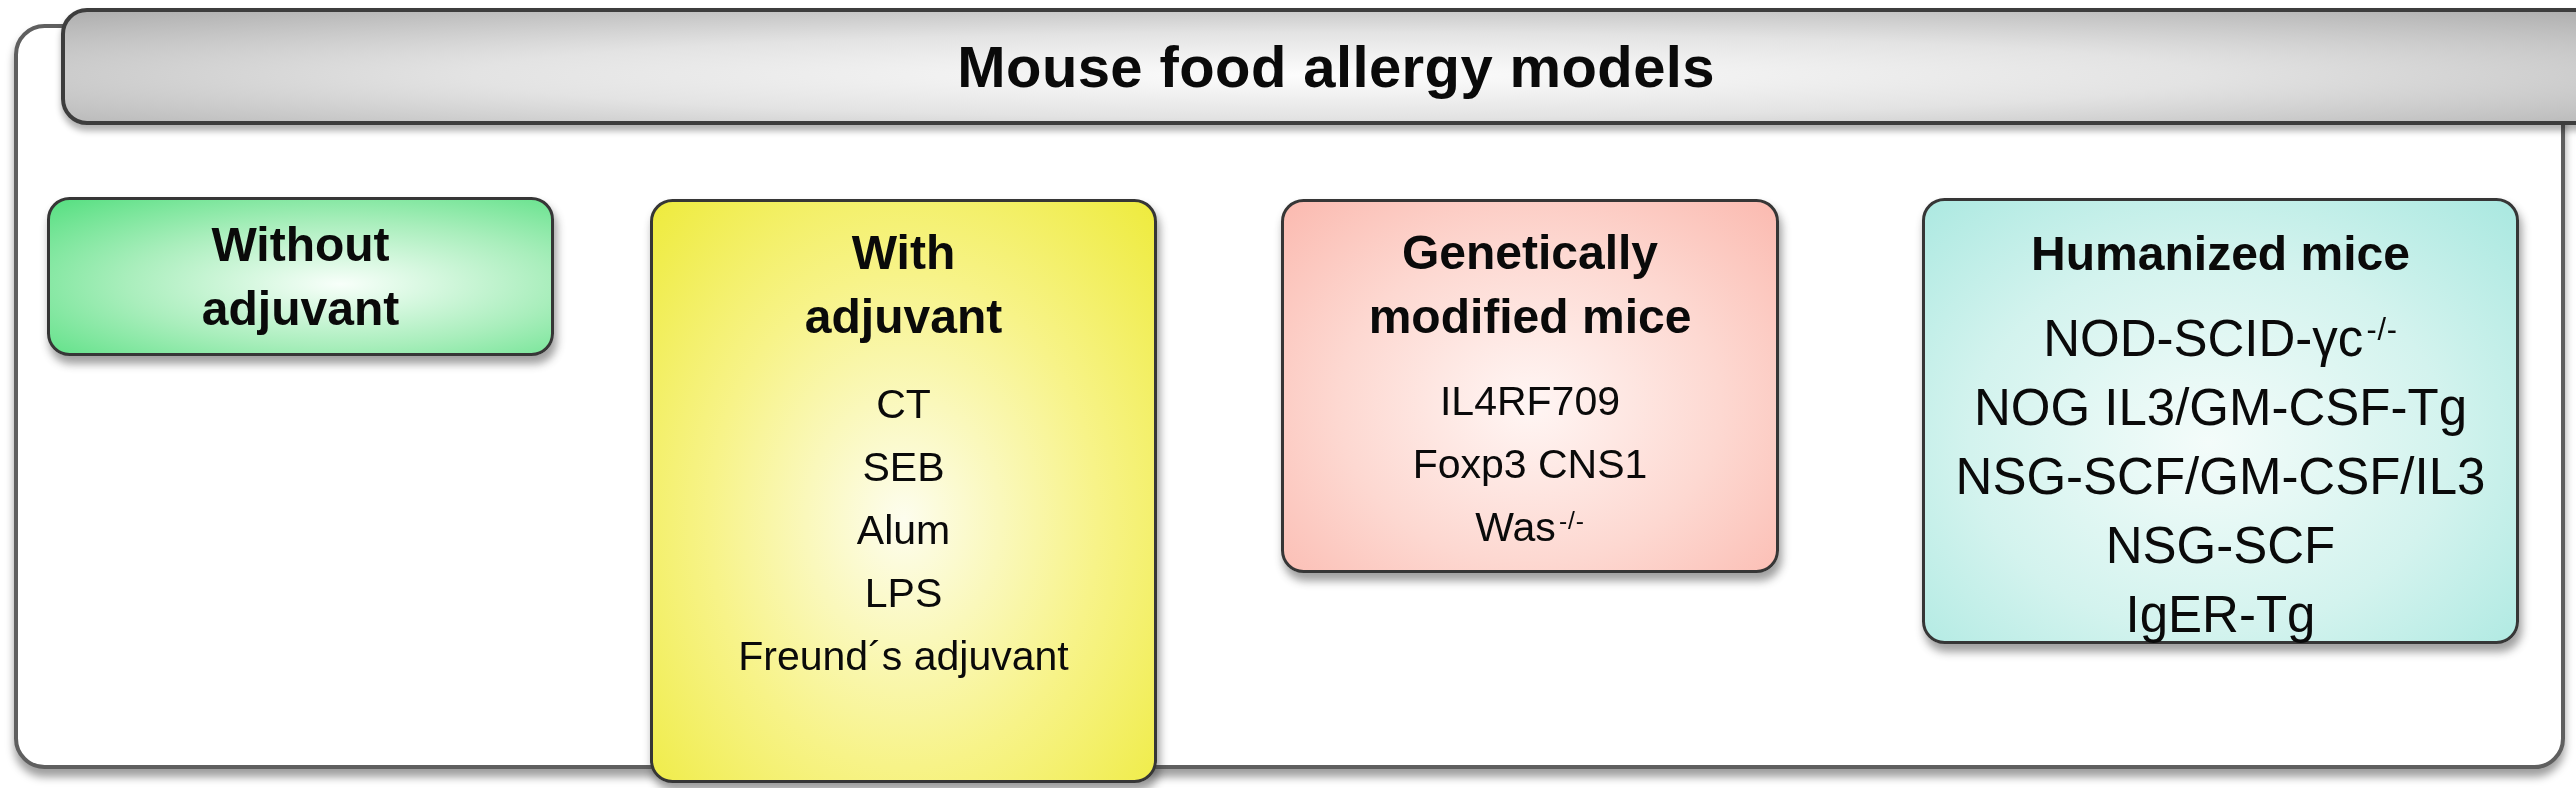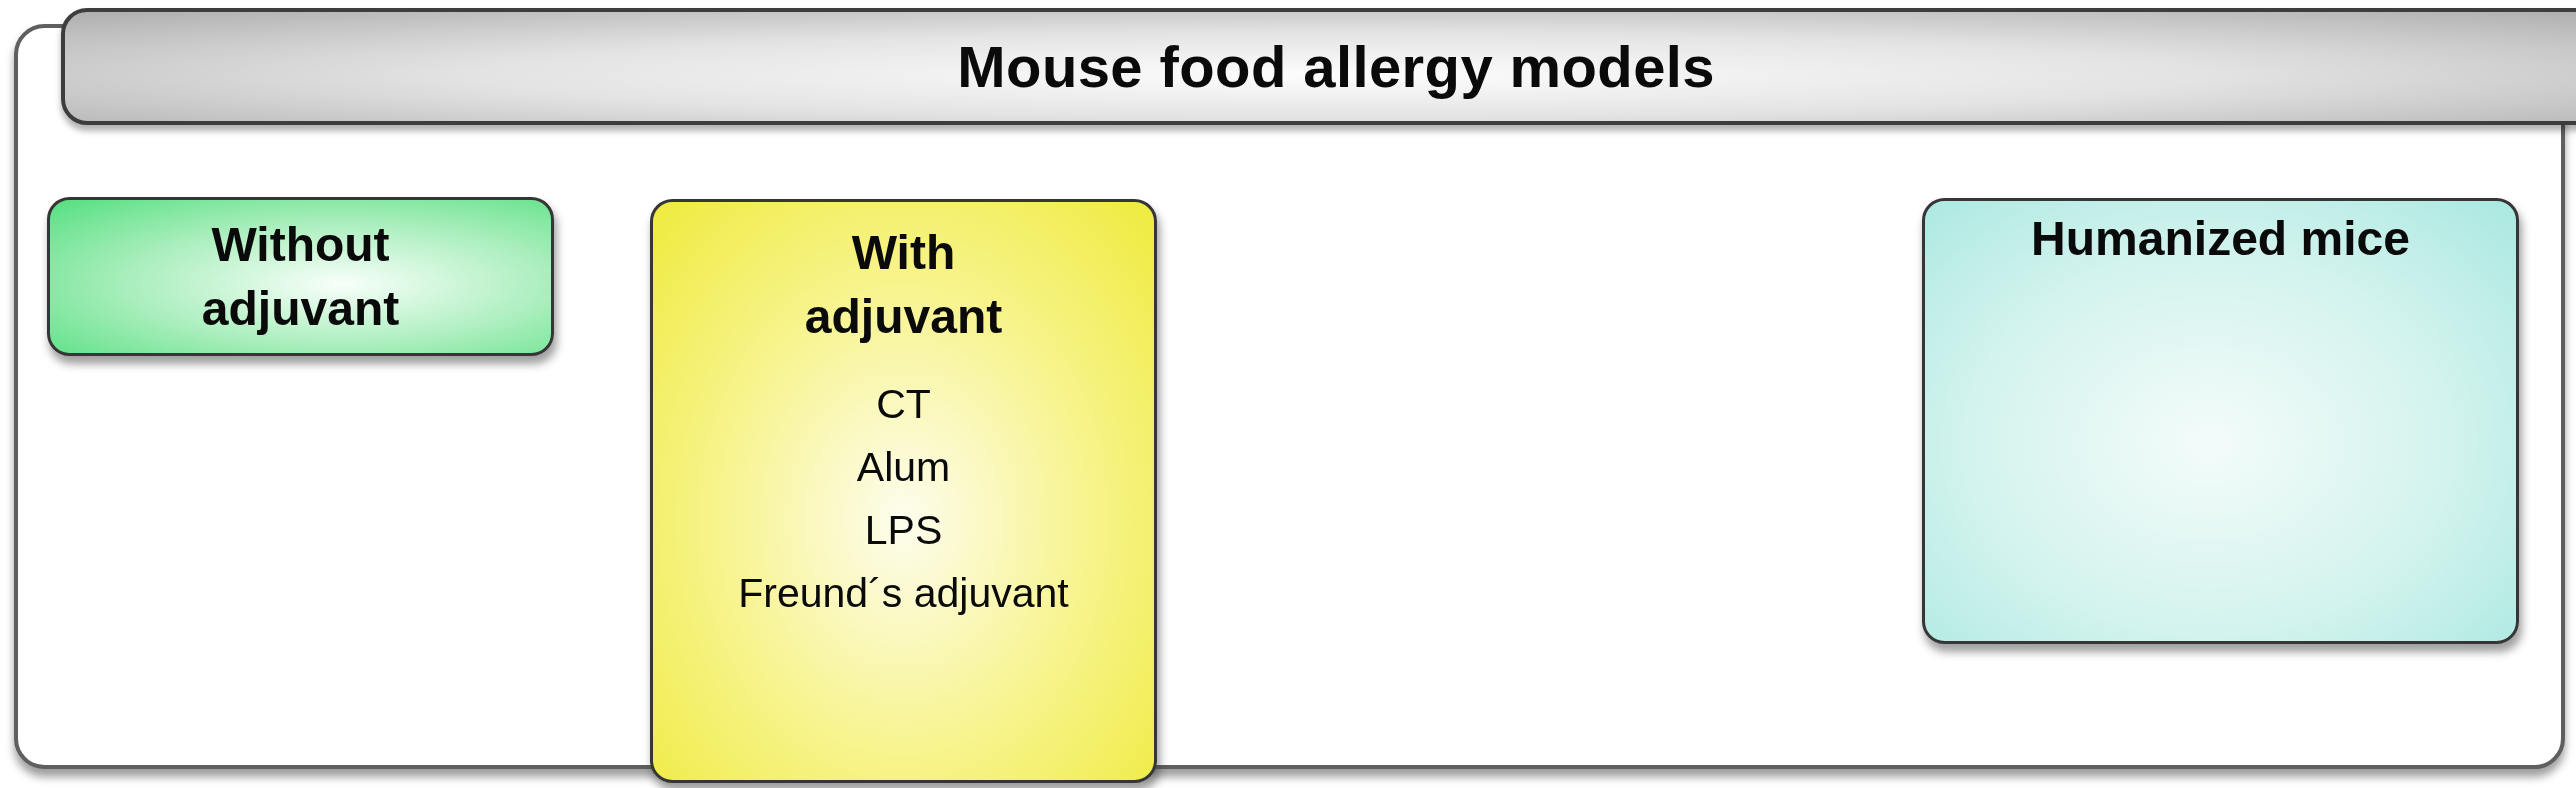--- a/index.html
+++ b/index.html
@@ -71,21 +71,21 @@
   .box-yellow .box-items { margin-top: 24px; }
   .box-pink {
     left: 1281px; top: 199px; width: 498px; height: 374px;
     padding-top: 19px;
     background: radial-gradient(ellipse at 50% 55%,
       var(--pink_center) 0%, var(--pink_mid) 55%, var(--pink_edge) 100%);
   }
   .box-pink .box-items { margin-top: 21px; line-height: 63px; }
   .box-teal {
     left: 1922px; top: 198px; width: 597px; height: 446px;
-    padding-top: 6px;
+    padding-top: 21px;
     background: radial-gradient(ellipse at 48% 55%,
       var(--teal_center) 0%, var(--teal_mid) 55%, var(--teal_edge) 100%);
   }
   .box-teal .box-items { margin-top: 17.7px; font-size: 51px; line-height: 69px; }
 
   .knockout-sup {
     font-size: 0.60em;
     vertical-align: baseline;
     position: relative;
     top: -0.50em;
@@ -112,27 +112,46 @@
     </div>
   </section>
 
   <section class="model-box box-yellow">
     <div class="box-header">
       <div>With</div>
       <div>adjuvant</div>
     </div>
     <div class="box-items">
       <div>CT</div>
+      <div>SEB</div>
       <div>Alum</div>
       <div>LPS</div>
       <div>Freund´s adjuvant</div>
     </div>
   </section>
 
+  <section class="model-box box-pink">
+    <div class="box-header">
+      <div>Genetically</div>
+      <div>modified mice</div>
+    </div>
+    <div class="box-items">
+      <div>IL4RF709</div>
+      <div>Foxp3 CNS1</div>
+      <div><span>Was</span><sup class="knockout-sup">-/-</sup></div>
+    </div>
+  </section>
 
   <section class="model-box box-teal">
     <div class="box-header">
       <div>Humanized mice</div>
+    </div>
+    <div class="box-items">
+      <div><span>NOD-SCID-γc</span><sup class="knockout-sup">-/-</sup></div>
+      <div>NOG IL3/GM-CSF-Tg</div>
+      <div>NSG-SCF/GM-CSF/IL3</div>
+      <div>NSG-SCF</div>
+      <div>IgER-Tg</div>
     </div>
   </section>
 
 </div>
 
 
 </body></html>

